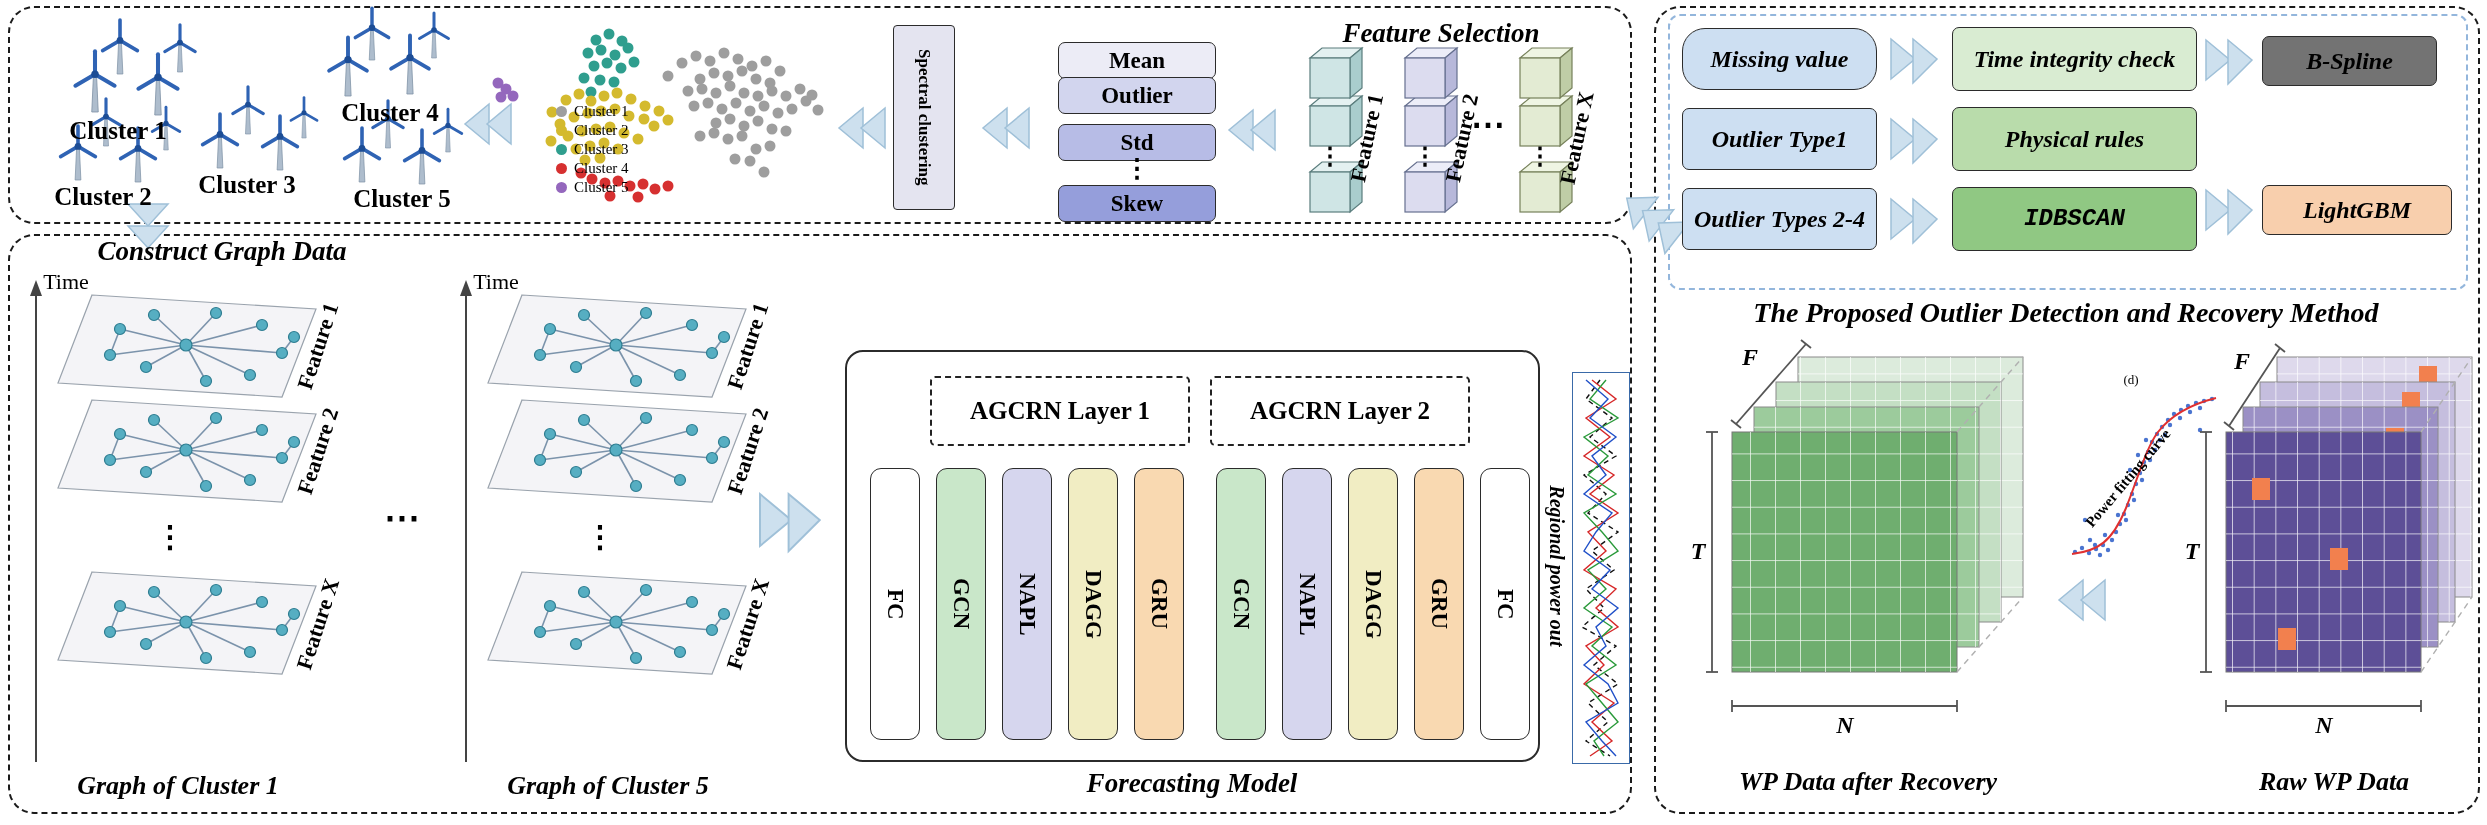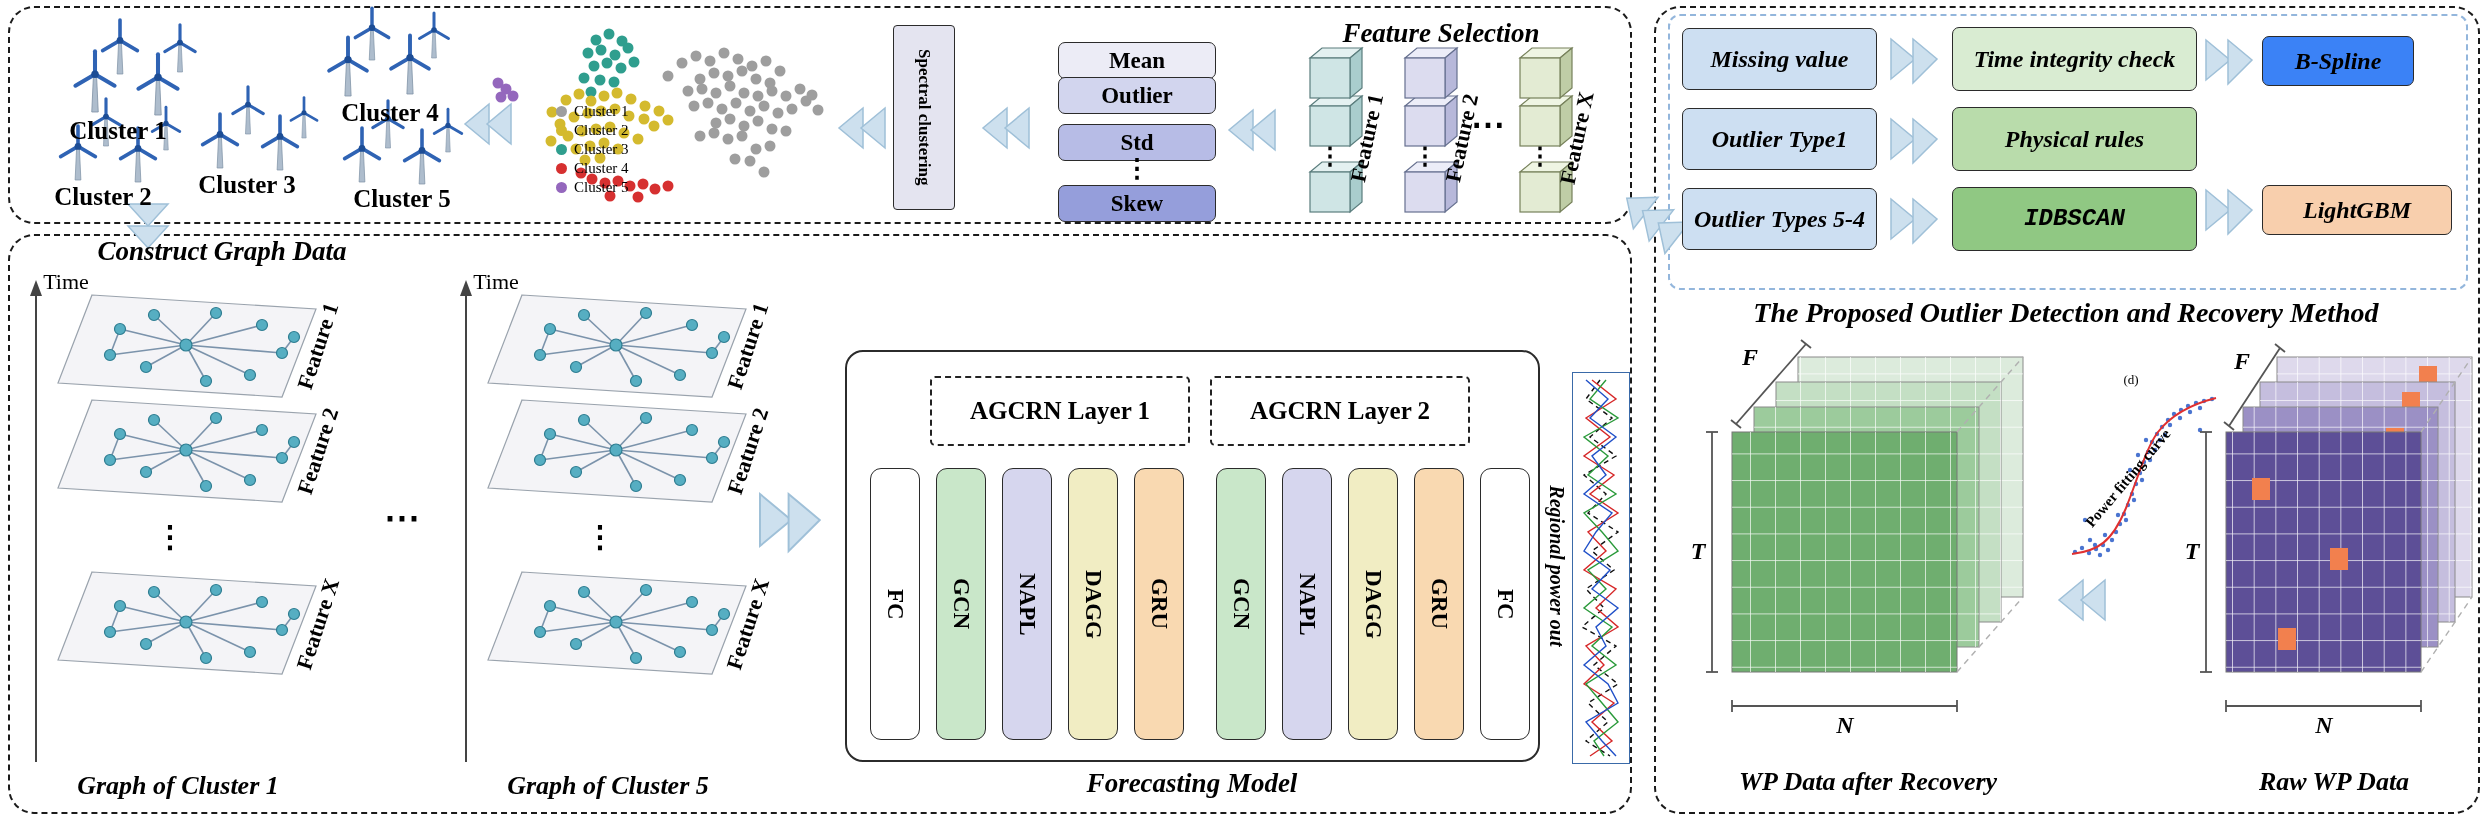--- a/index.html
+++ b/index.html
@@ -485,29 +485,29 @@
 
   <div class="lbl b i" style="left:1441px;top:34px;font-size:27px;">Feature Selection</div>
   <div class="lbl b" style="left:1367px;top:138px;font-size:22px;transform:translate(-50%,-50%) rotate(-78deg);">Feature 1</div>
   <div class="lbl b" style="left:1462px;top:138px;font-size:22px;transform:translate(-50%,-50%) rotate(-78deg);">Feature 2</div>
   <div class="lbl b" style="left:1577px;top:138px;font-size:22px;transform:translate(-50%,-50%) rotate(-78deg);">Feature X</div>
   <div class="lbl b" style="left:1330px;top:157px;font-size:24px;">⋮</div>
   <div class="lbl b" style="left:1425px;top:157px;font-size:24px;">⋮</div>
   <div class="lbl b" style="left:1540px;top:157px;font-size:24px;">⋮</div>
   <div class="lbl b" style="left:1488px;top:125px;font-size:34px;">⋯</div>
 
-  <div class="box rbox b i" style="left:1682px;top:28px;width:195px;height:62px;font-size:24px;background:#cddff2;">Missing value</div>
+  <div class="box rbox b i" style="left:1682px;top:28px;width:195px;height:62px;font-size:24px;background:#cddff2;border-radius:23px;">Missing value</div>
   <div class="box rbox b i" style="left:1682px;top:108px;width:195px;height:62px;font-size:24px;background:#cddff2;">Outlier Type1</div>
-  <div class="box rbox b i" style="left:1682px;top:188px;width:195px;height:62px;font-size:24px;background:#cddff2;">Outlier Types 5-4</div>
+  <div class="box rbox b i" style="left:1682px;top:188px;width:195px;height:62px;font-size:24px;background:#cddff2;">Outlier Types 2-4</div>
 
   <div class="box rbox b i" style="left: 1952px; top: 27px; width: 245px; height: 64px; font-size: 24px; background: rgb(217, 236, 210); font-style: italic;">Time integrity check</div>
   <div class="box rbox b i" style="left: 1952px; top: 107px; width: 245px; height: 64px; font-size: 24px; background: rgb(185, 220, 171);">Physical rules</div>
   <div class="box rbox b i" style="left: 1952px; top: 187px; width: 245px; height: 64px; font-size: 24px; background: rgb(144, 200, 131); font-family: Liberation Mono, monospace;">IDBSCAN</div>
 
-  <div class="box rbox b i" style="left: 2262px; top: 36px; width: 152px; height: 50px; font-size: 24px; background: #3b82f6;">B-Spline</div>
+  <div class="box rbox b i" style="left: 2262px; top: 36px; width: 175px; height: 50px; font-size: 24px; background: #737373;">B-Spline</div>
   <div class="box rbox b i" style="left: 2262px; top: 185px; width: 190px; height: 50px; font-size: 24px; background: rgb(248, 207, 173);">LightGBM</div>
 
   <div class="lbl b i" style="left:2066px;top:313px;font-size:28px;">The Proposed Outlier Detection and Recovery Method</div>
 
   <div class="lbl b i" style="left:1698px;top:552px;font-size:24px;">T</div>
   <div class="lbl b i" style="left:1845px;top:726px;font-size:24px;">N</div>
   <div class="lbl b i" style="left:1750px;top:358px;font-size:24px;">F</div>
   <div class="lbl b i" style="left:2192px;top:552px;font-size:24px;">T</div>
   <div class="lbl b i" style="left:2324px;top:726px;font-size:24px;">N</div>
   <div class="lbl b i" style="left:2242px;top:362px;font-size:24px;">F</div>

